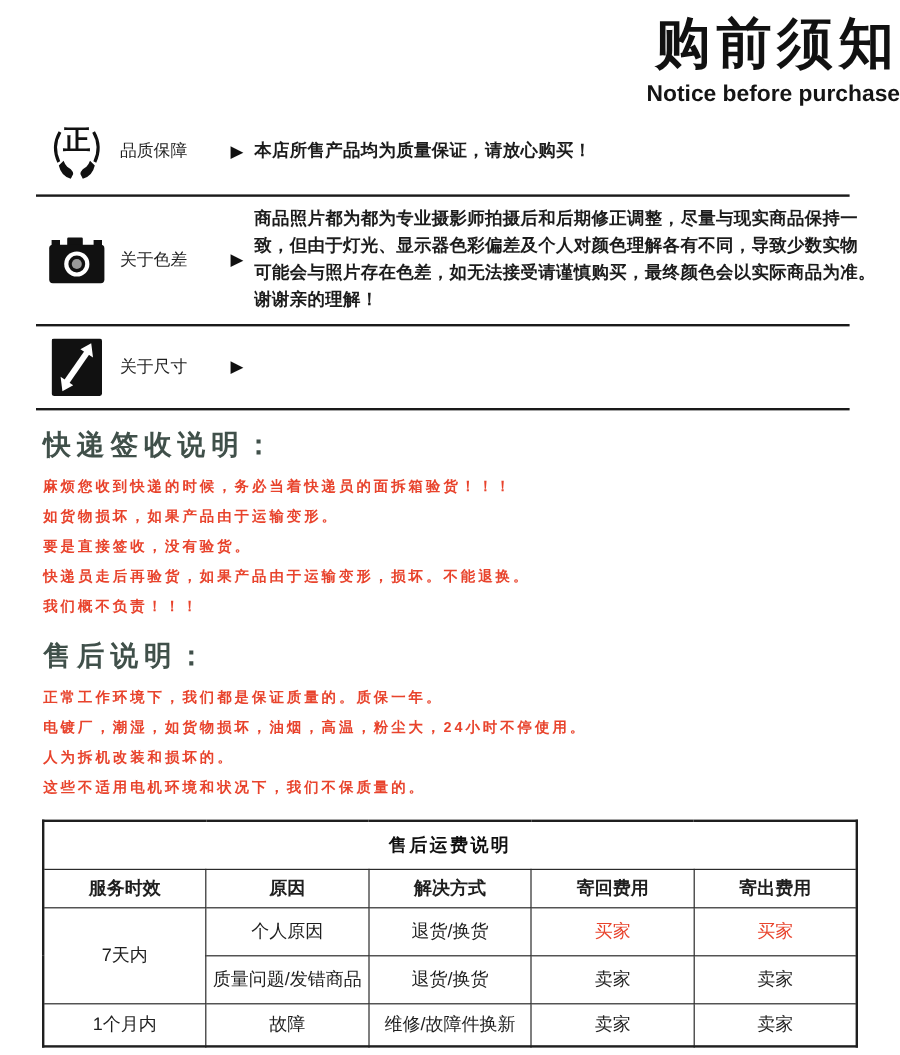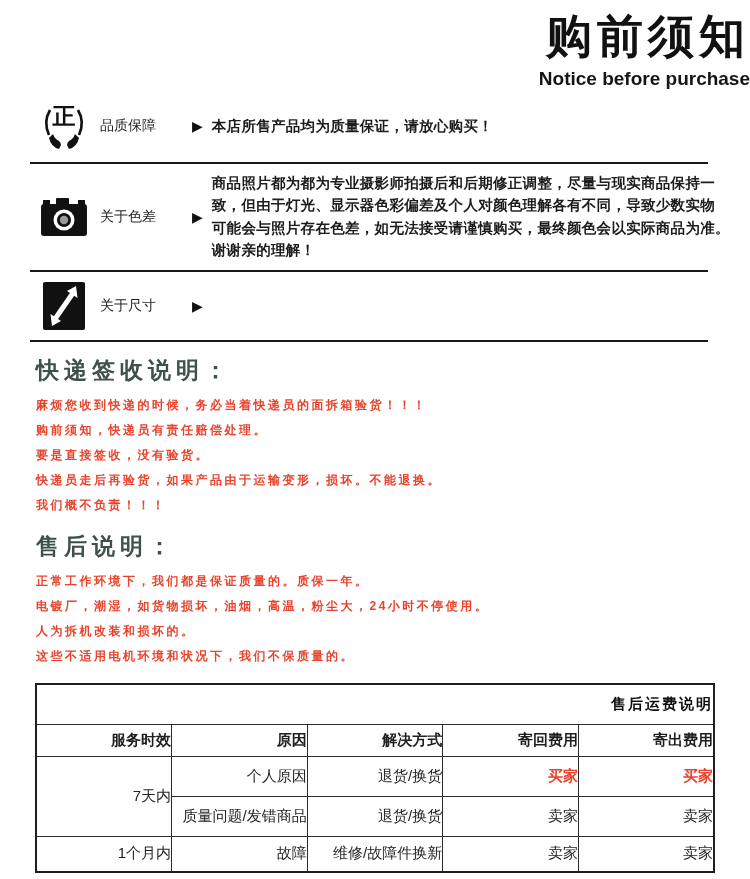--- a/index.html
+++ b/index.html
@@ -21,26 +21,26 @@
   .rule{border:none;border-top:2px solid #1a1a1a;margin:0 42px 0 30px;}
   .row-1{height:56px;}
   .row-2{min-height:72px;}
   .row-3{height:52px;}
   
   .sec{margin:13px 0 0 36px;}
   .sec-title{font-size:23px;font-weight:700;letter-spacing:5px;color:var(--sec,#40504a);margin:0 0 7px 0;}
   .red-line{color:var(--red,#e8432c);font-size:12px;font-weight:700;letter-spacing:2.5px;line-height:25px;white-space:nowrap;}
   
   .fee-table{border-collapse:collapse;width:680px;margin:14px 0 0 35px;border:2px solid #1f1f1f;table-layout:fixed;}
-  .fee-table td,.fee-table th{border:1.5px solid #2b2b2b;text-align:right;vertical-align:middle;padding:0;}
+  .fee-table td,.fee-table th{border:1.5px solid #2b2b2b;text-align:center;vertical-align:middle;padding:0;}
   .table-title{font-size:27px;font-weight:700;height:54px;letter-spacing:2px;color:#0f0f0f;}
   .fee-table th{font-size:15px;font-weight:700;height:31px;}
   .fee-table td{font-size:15px;height:39px;}
   .row-short td{height:34px;}
-  .red-cell{color:var(--red,#e8432c);font-weight:700;}
+  .red-cell{color:var(--red,#e8432c);font-weight:400;}
   
   .svg-icon{display:block;}
 </style>
 </head>
 <body>
 
 <div class="title-block">
   <h1 class="main-title">购前须知</h1>
   <div class="sub-title">Notice before purchase</div>
 </div>
@@ -89,21 +89,21 @@
     </svg>
   </span>
   <span class="notice-label">关于尺寸</span>
   <span class="bullet">▶</span>
 </div>
 <hr class="rule">
 
 <div class="sec">
   <h2 class="sec-title">快递签收说明：</h2>
   <div class="red-line">麻烦您收到快递的时候，务必当着快递员的面拆箱验货！！！</div>
-  <div class="red-line">购前须知，快递员有责任赔偿处理。</div>
+  <div class="red-line">如货物损坏，如果产品由于运输变形。</div>
   <div class="red-line">要是直接签收，没有验货。</div>
   <div class="red-line">快递员走后再验货，如果产品由于运输变形，损坏。不能退换。</div>
   <div class="red-line">我们概不负责！！！</div>
 </div>
 
 <div class="sec">
   <h2 class="sec-title">售后说明：</h2>
   <div class="red-line">正常工作环境下，我们都是保证质量的。质保一年。</div>
   <div class="red-line">电镀厂，潮湿，如货物损坏，油烟，高温，粉尘大，24小时不停使用。</div>
   <div class="red-line">人为拆机改装和损坏的。</div>

